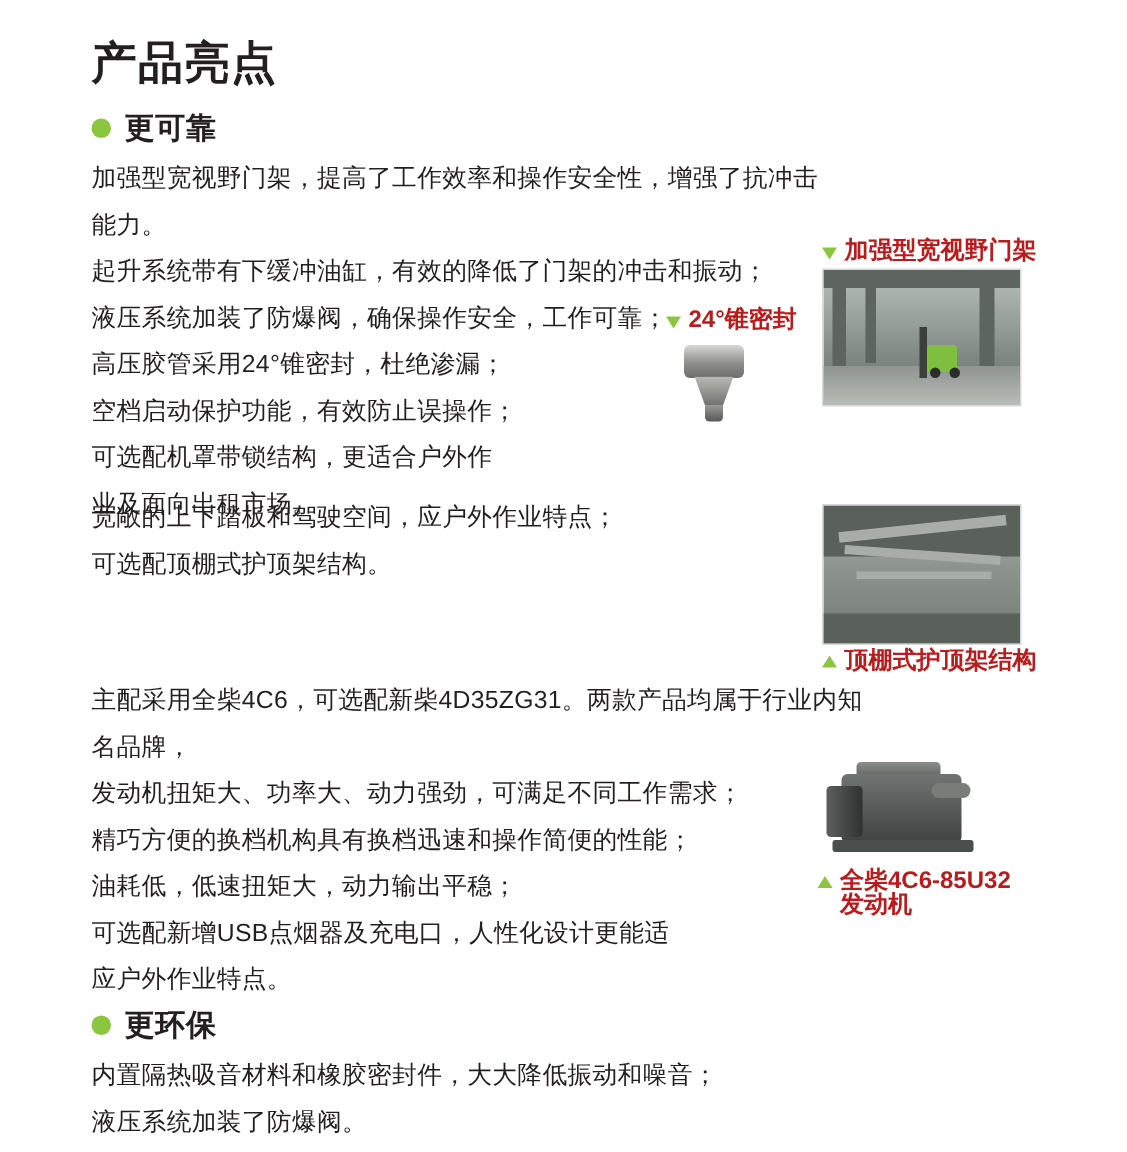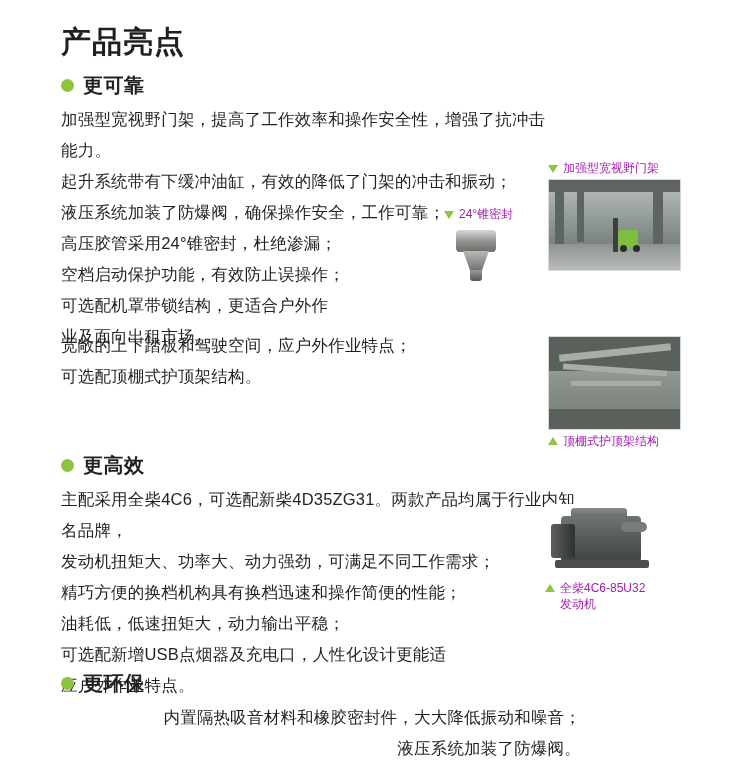--- a/index.html
+++ b/index.html
@@ -73,23 +73,23 @@
   .fig-img {
     border: 1px solid #d8d8d8;
     background: #cfd3d0;
     overflow: hidden;
     position: relative;
   }
   .fig-cap {
     display: flex;
     align-items: flex-start;
     gap: 5px;
-    font-size: 12px;
-    font-weight: normal;
-    color: #a21caf;
+    font-size: 16px;
+    font-weight: bold;
+    color: #b91c1c;
     line-height: 16px;
   }
   .tri-up {
     width: 0; height: 0;
     border-left: 5px solid transparent;
     border-right: 5px solid transparent;
     border-bottom: 8px solid #8cc63f;
     flex: none;
     margin-top: 4px;
   }
@@ -299,24 +299,20 @@
       <div class="guard-beam" style="left:22px; top:44px; width:90px; height:5px;"></div>
       <div class="guard-dark" style="left:0; top:72px; width:131px; height:20px;"></div>
     </div>
     <div class="fig-cap" style="margin-top:3px;text-align:center;">
       <span class="tri-up"></span>
       <span>顶棚式护顶架结构</span>
     </div>
   </div>
 
   <div class="section" style="top:452px; width:520px;">
-    <div class="sec-head">
-      <span class="bullet"></span>
-      <span class="sec-title">更高效</span>
-    </div>
     <div class="body-text">主配采用全柴4C6，可选配新柴4D35ZG31。两款产品均属于行业内知名品牌，
 发动机扭矩大、功率大、动力强劲，可满足不同工作需求；
 精巧方便的换档机构具有换档迅速和操作简便的性能；
 油耗低，低速扭矩大，动力输出平稳；
 可选配新增USB点烟器及充电口，人性化设计更能适
 应户外作业特点。</div>
   </div>
 
   <div class="figure" id="fig-engine" style="left:528px; top:504px;">
     <div class="fig-img">
@@ -326,21 +322,21 @@
       <div class="eng-pipe"></div>
       <div class="eng-base"></div>
     </div>
     <div class="fig-cap" style="margin-top:2px; white-space:pre-line;">
       <span class="tri-up"></span>
       <span>全柴4C6-85U32
 发动机</span>
     </div>
   </div>
 
-  <div class="section" style="top:670px; width:520px;text-align:right;">
+  <div class="section" style="top:670px; width:520px;">
     <div class="sec-head">
       <span class="bullet"></span>
       <span class="sec-title">更环保</span>
     </div>
     <div class="body-text">内置隔热吸音材料和橡胶密封件，大大降低振动和噪音；
 液压系统加装了防爆阀。</div>
   </div>
 
 </div>
 

